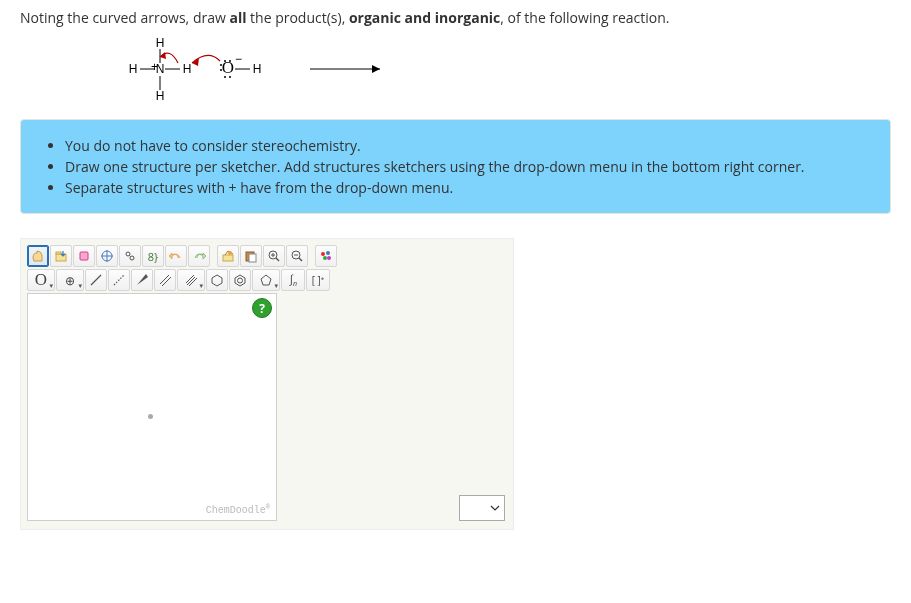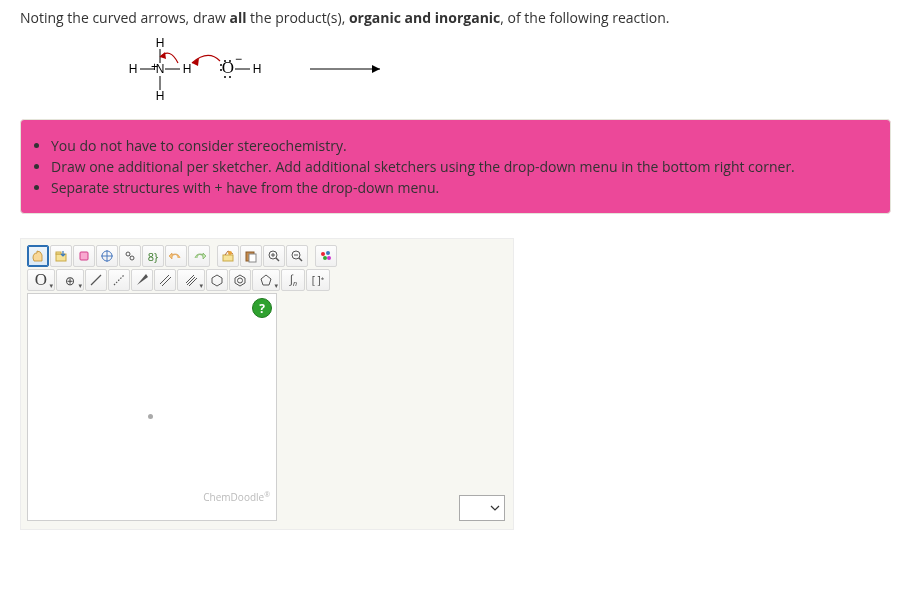--- a/index.html
+++ b/index.html
@@ -14,24 +14,24 @@
   }
   .prompt {
     font-size: 14px;
   }
   .reaction {
     margin: 6px 0 10px 100px;
     height: 70px;
     position: relative;
   }
   .hints {
-    background: #ec4899;
+    background: #7dd3fc;
     border: 1px solid #e4e4d9;
     border-radius: 4px;
-    padding: 14px 12px;
+    padding: 14px 26px;
     margin: 16px 0;
   }
   .hints ul {
     margin: 0;
     padding-left: 18px;
   }
   .hints li {
     margin: 2px 0;
     font-size: 14px;
   }
@@ -107,23 +107,24 @@
     width: 5px;
     height: 5px;
     border-radius: 50%;
     background: #aaa;
     left: 120px;
     top: 120px;
   }
   .watermark {
     position: absolute;
     right: 6px;
-    bottom: 16px;
+    bottom: 4px;
     font-size: 10px;
     color: #bbb;
+    font-family: Liberation Mono, monospace;
   }
   .watermark sup{font-size:7px;}
   .action-select {
     border: 1px solid #aaa;
     background: #fff;
     width: 46px;
     height: 26px;
     position: absolute;
     right: 8px;
     bottom: 8px;
@@ -175,21 +176,21 @@
     <text x="137" y="40" class="lbl" text-anchor="middle">H</text>
 
     <line x1="190" y1="36" x2="260" y2="36" stroke="#000" stroke-width="1"></line>
     <polygon points="260,36 252,32 252,40" fill="#000"></polygon>
   </svg>
 </div>
 
 <div class="hints">
   <ul>
     <li>You do not have to consider stereochemistry.</li>
-    <li>Draw one additional per sketcher. Add additional sketchers using the drop-down menu in the bottom right corner.</li>
+    <li>Draw one structure per sketcher. Add structures sketchers using the drop-down menu in the bottom right corner.</li>
     <li>Separate structures with + have from the drop-down menu.</li>
   </ul>
 </div>
 
 <div class="editor-wrap">
   <div class="toolbar-row">
     <div class="tb selected">
         <svg width="14" height="14">
           <path d="M2 9 Q2 4 6 4 L6 2 Q10 2 11 6 L11 12 L3 12 Z" fill="#f8d89a" stroke="#c08a2a" stroke-width="0.8"></path>
         </svg>

